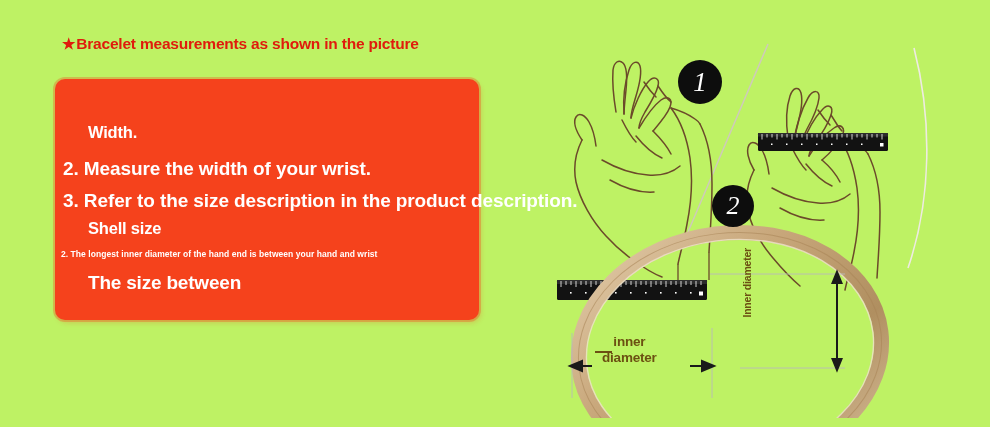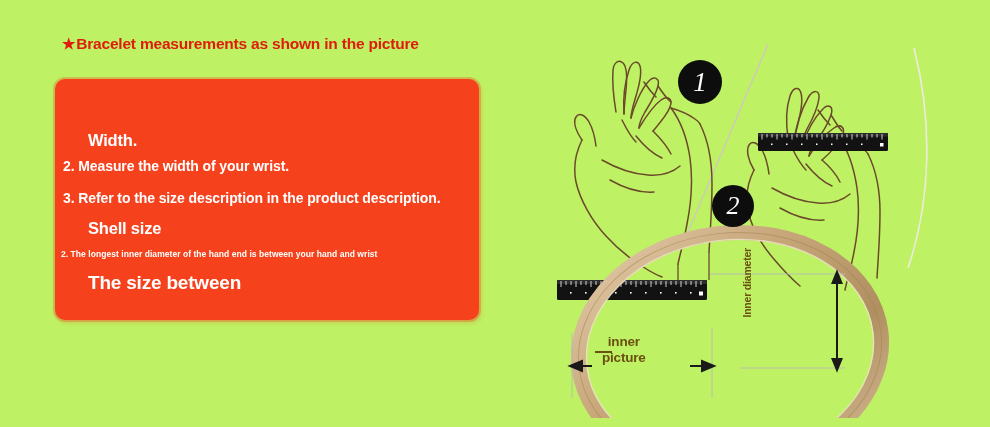--- a/index.html
+++ b/index.html
@@ -51,21 +51,21 @@
     position: absolute;
     color: #ffffff;
     white-space: nowrap;
   }
   .step-small {
     font-size: 9.5px;
     font-weight: bold;
     letter-spacing: 0.1px;
   }
   .step-med {
-    font-size: 14px;
+    font-size: 19px;
     font-weight: bold;
     letter-spacing: -0.1px;
     text-align: right;
   }
   .step-big {
     font-size: 16.5px;
     font-weight: bold;
     letter-spacing: -0.2px;
   }
   .step-xbig {
@@ -73,21 +73,21 @@
     font-weight: bold;
     letter-spacing: -0.2px;
   }
   .step-tiny {
     font-size: 8.5px;
     font-weight: bold;
     letter-spacing: 0.05px;
   }
 
   #s1      { left: 8px;  top: 22px; }
-  #s1-sub  { left: 33px; top: 52px; }
+  #s1-sub  { left: 33px; top: 44px; }
   #s2      { left: 8px;  top: 79px; }
   #s3      { left: 8px;  top: 111px; }
   #s3-sub  { left: 33px; top: 140px; }
   #s4      { left: 6px;  top: 170px; }
   #s4-sub  { left: 33px; top: 193px; }
 
   
   #illustration {
     position: absolute;
     left: 540px;
@@ -400,17 +400,17 @@
 
       <line x1="55" y1="324" x2="72" y2="324" stroke="#6b5012" stroke-width="2"></line>
     </svg>
   </div>
 
   <div id="badge-1" class="badge">1</div>
   <div id="badge-2" class="badge">2</div>
 
   <div id="label-inner-h" class="dim-label">
     <div>inner</div>
-    <div>picture</div>
+    <div>diameter</div>
   </div>
   <div id="label-inner-v" class="dim-label">Inner diameter</div>
 
 </div>
 
 </body></html>

